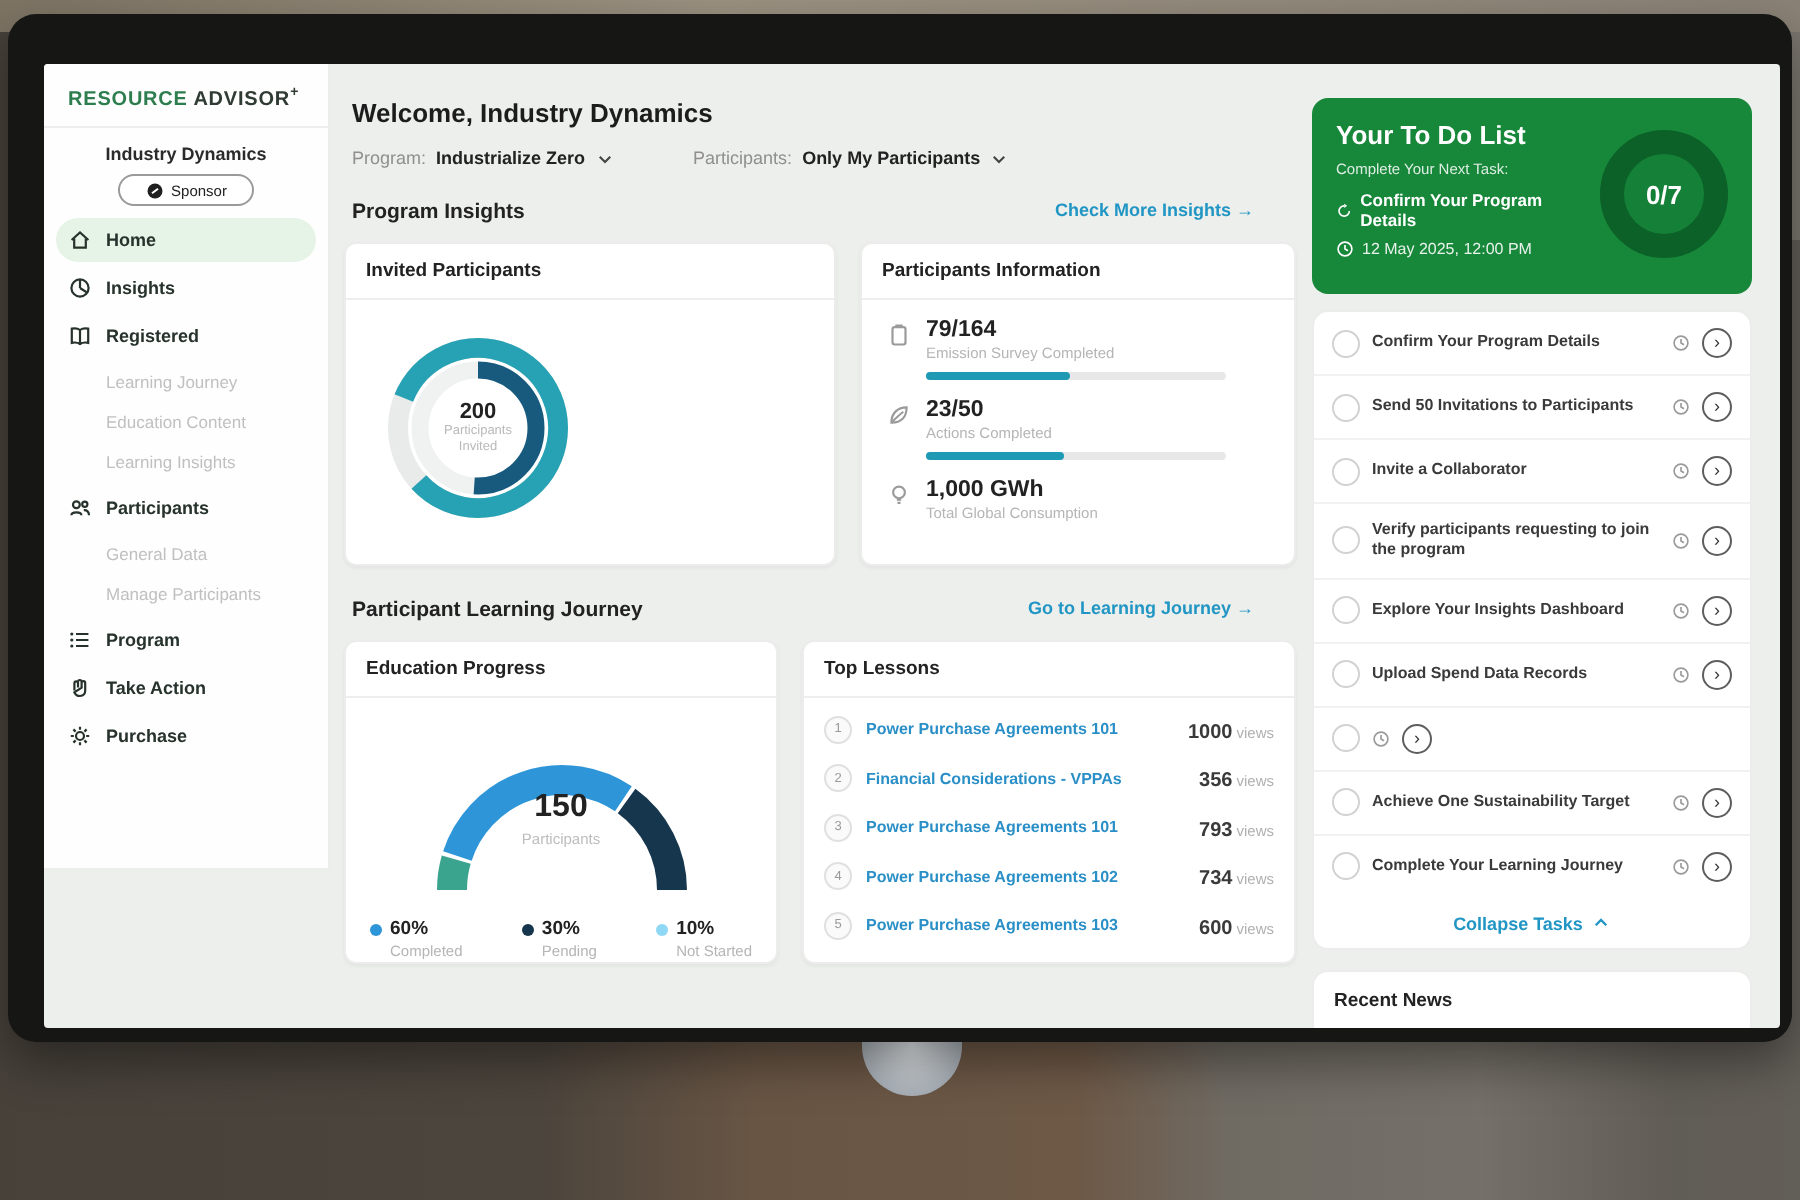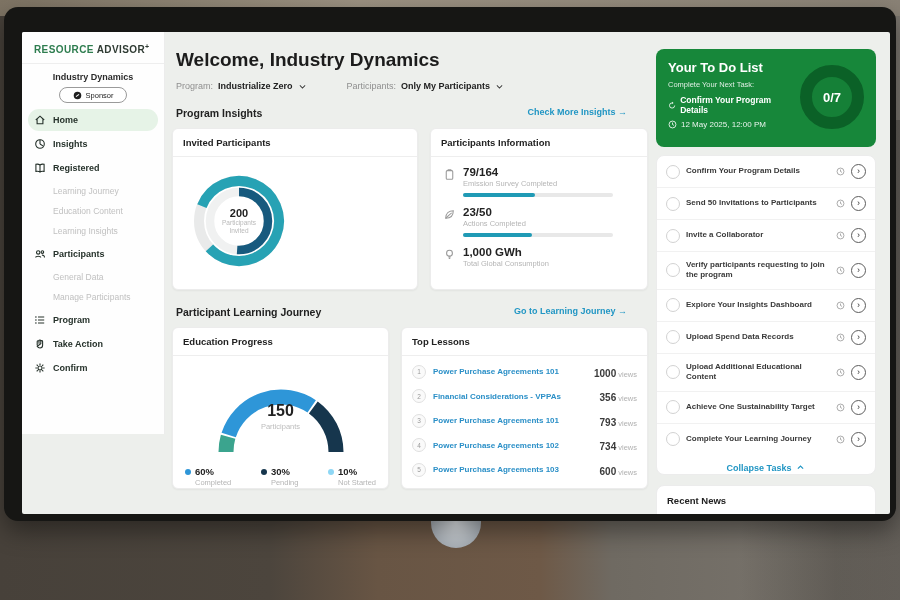--- a/index.html
+++ b/index.html
@@ -34,21 +34,21 @@
   .nav-item{display:flex;align-items:center;gap:7px;margin:2px 6px;padding:5px 6px;
     border-radius:13px;cursor:pointer;}
   .nav-item.active{background:#e6f3e7;}
   .nav-ico{width:12px;height:12px;flex:none;display:flex;}
   .nav-label{font-size:9px;font-weight:bold;color:#26322b;white-space:nowrap;}
   .nav-sub{margin:0 6px;padding:5px 6px 5px 25px;font-size:8.5px;color:#c0c0c0;
     white-space:nowrap;cursor:pointer;}
 
   
   .main{position:absolute;left:142px;top:0;width:492px;height:482px;}
-  .title{margin:17px 0 0 12px;font-size:19px;font-weight:bold;color:#1c1c1c;}
+  .title{margin:17px 0 0 12px;font-size:13px;font-weight:bold;color:#1c1c1c;}
   .filters{display:flex;gap:40px;margin:10px 0 0 12px;align-items:center;}
   .fgroup{display:flex;gap:5px;align-items:center;}
   .flabel{font-size:9px;color:#8f8f8f;}
   .fvalue{font-size:9px;font-weight:bold;color:#222;}
   .chev{width:9px;height:9px;display:flex;}
   .section-row{display:flex;justify-content:space-between;align-items:flex-start;
     margin:16px 29px 0 12px;}
   .section-title{font-size:10.5px;font-weight:bold;color:#222;}
   .link{font-size:9px;font-weight:bold;color:#2196c4;cursor:pointer;white-space:nowrap;}
   .cards{display:flex;gap:12px;margin:9px 0 0 8px;}
@@ -219,21 +219,21 @@
               </span>
             <span class="nav-label">Take Action</span>
           </div>
           <div class="nav-item">
             <span class="nav-ico">
                 <svg width="12" height="12" viewBox="0 0 12 12" fill="none" stroke="#26322b" stroke-width="1.1">
                   <circle cx="6" cy="6" r="2"></circle>
                   <path d="M6 1.4 V2.9 M6 9.1 V10.6 M1.4 6 H2.9 M9.1 6 H10.6 M2.7 2.7 L3.8 3.8 M8.2 8.2 L9.3 9.3 M9.3 2.7 L8.2 3.8 M3.8 8.2 L2.7 9.3"></path>
                 </svg>
               </span>
-            <span class="nav-label">Confirm</span>
+            <span class="nav-label">Purchase</span>
           </div>
         </div>
       </div>
 
       <div class="main">
         <div class="title">Welcome, Industry Dynamics</div>
         <div class="filters">
           <div class="fgroup">
             <span class="flabel">Program:</span>
             <span class="fvalue">Industrialize Zero</span>
@@ -499,21 +499,20 @@
                   <circle cx="6" cy="6" r="4.6"></circle>
                   <path d="M6 3.4 V6 L8 7.2"></path>
                 </svg>
               </span>
             <span class="task-go">
                 <span>›</span>
               </span>
           </div>
           <div class="task">
             <span class="task-check"></span>
-            <span class="task-label">Upload Additional Educational Content</span>
             <span class="mini-clock">
                 <svg width="9" height="9" viewBox="0 0 12 12" fill="none" stroke="#9a9a9a" stroke-width="1.1">
                   <circle cx="6" cy="6" r="4.6"></circle>
                   <path d="M6 3.4 V6 L8 7.2"></path>
                 </svg>
               </span>
             <span class="task-go">
                 <span>›</span>
               </span>
           </div>

